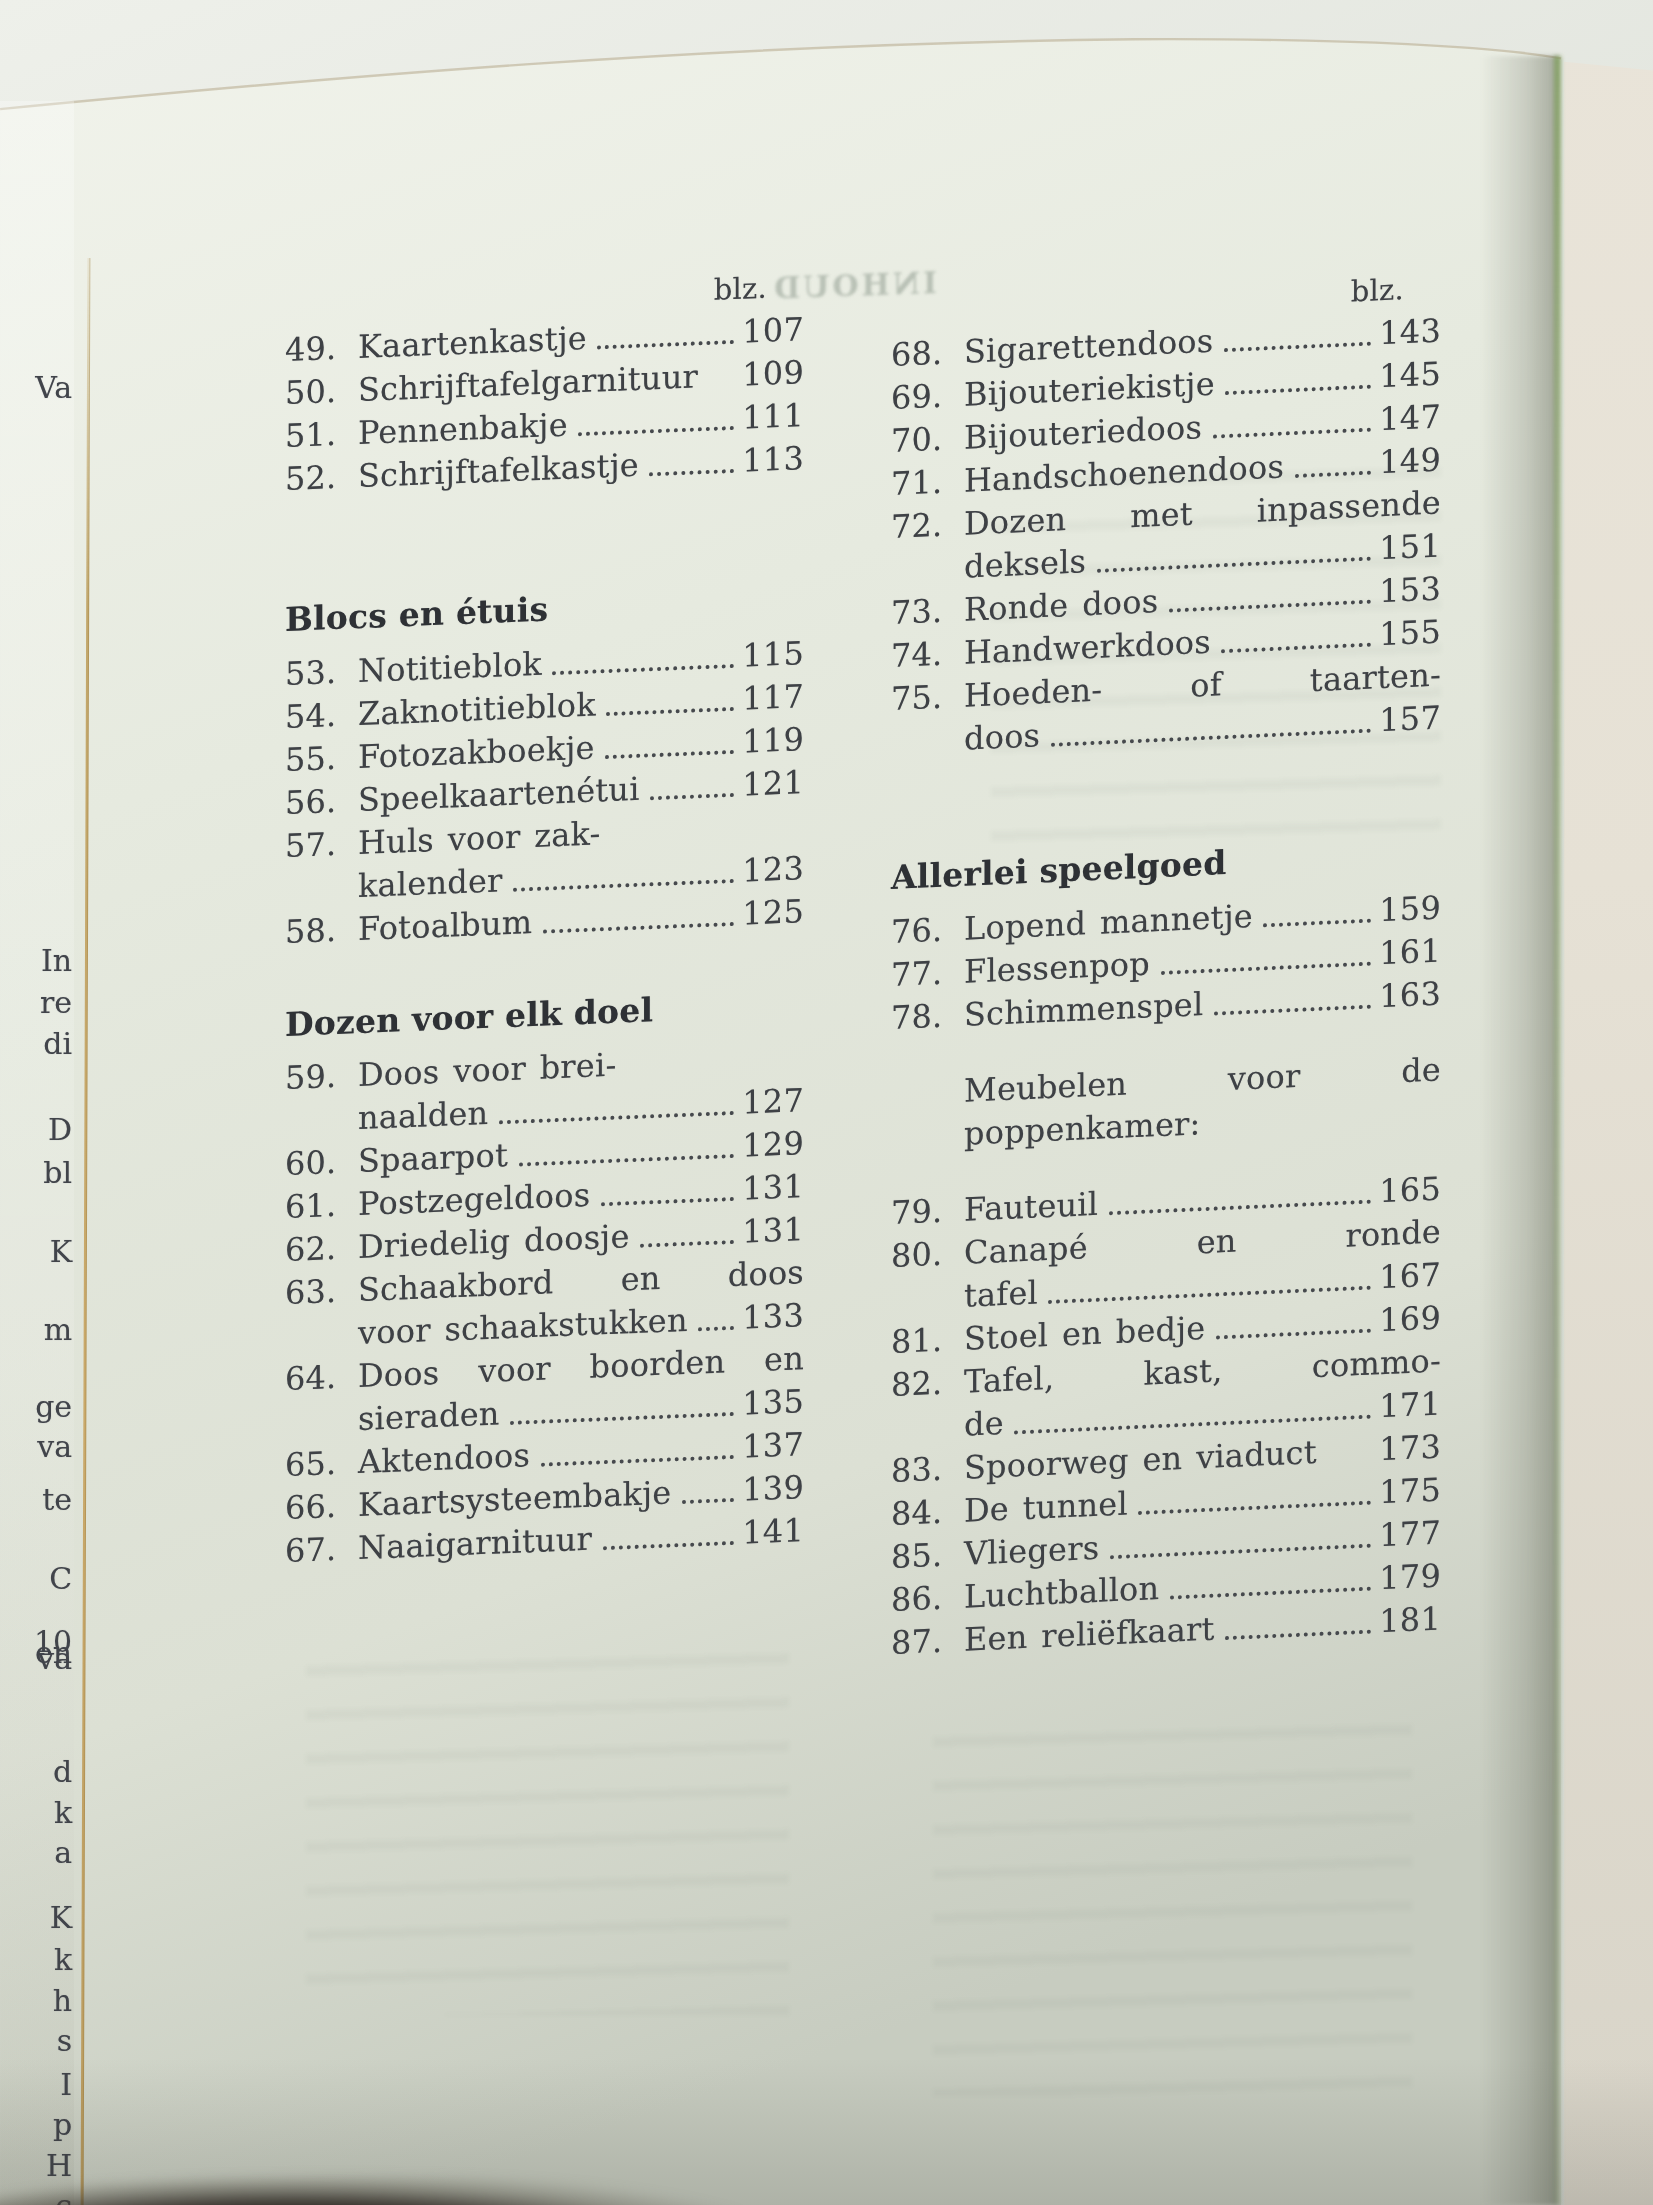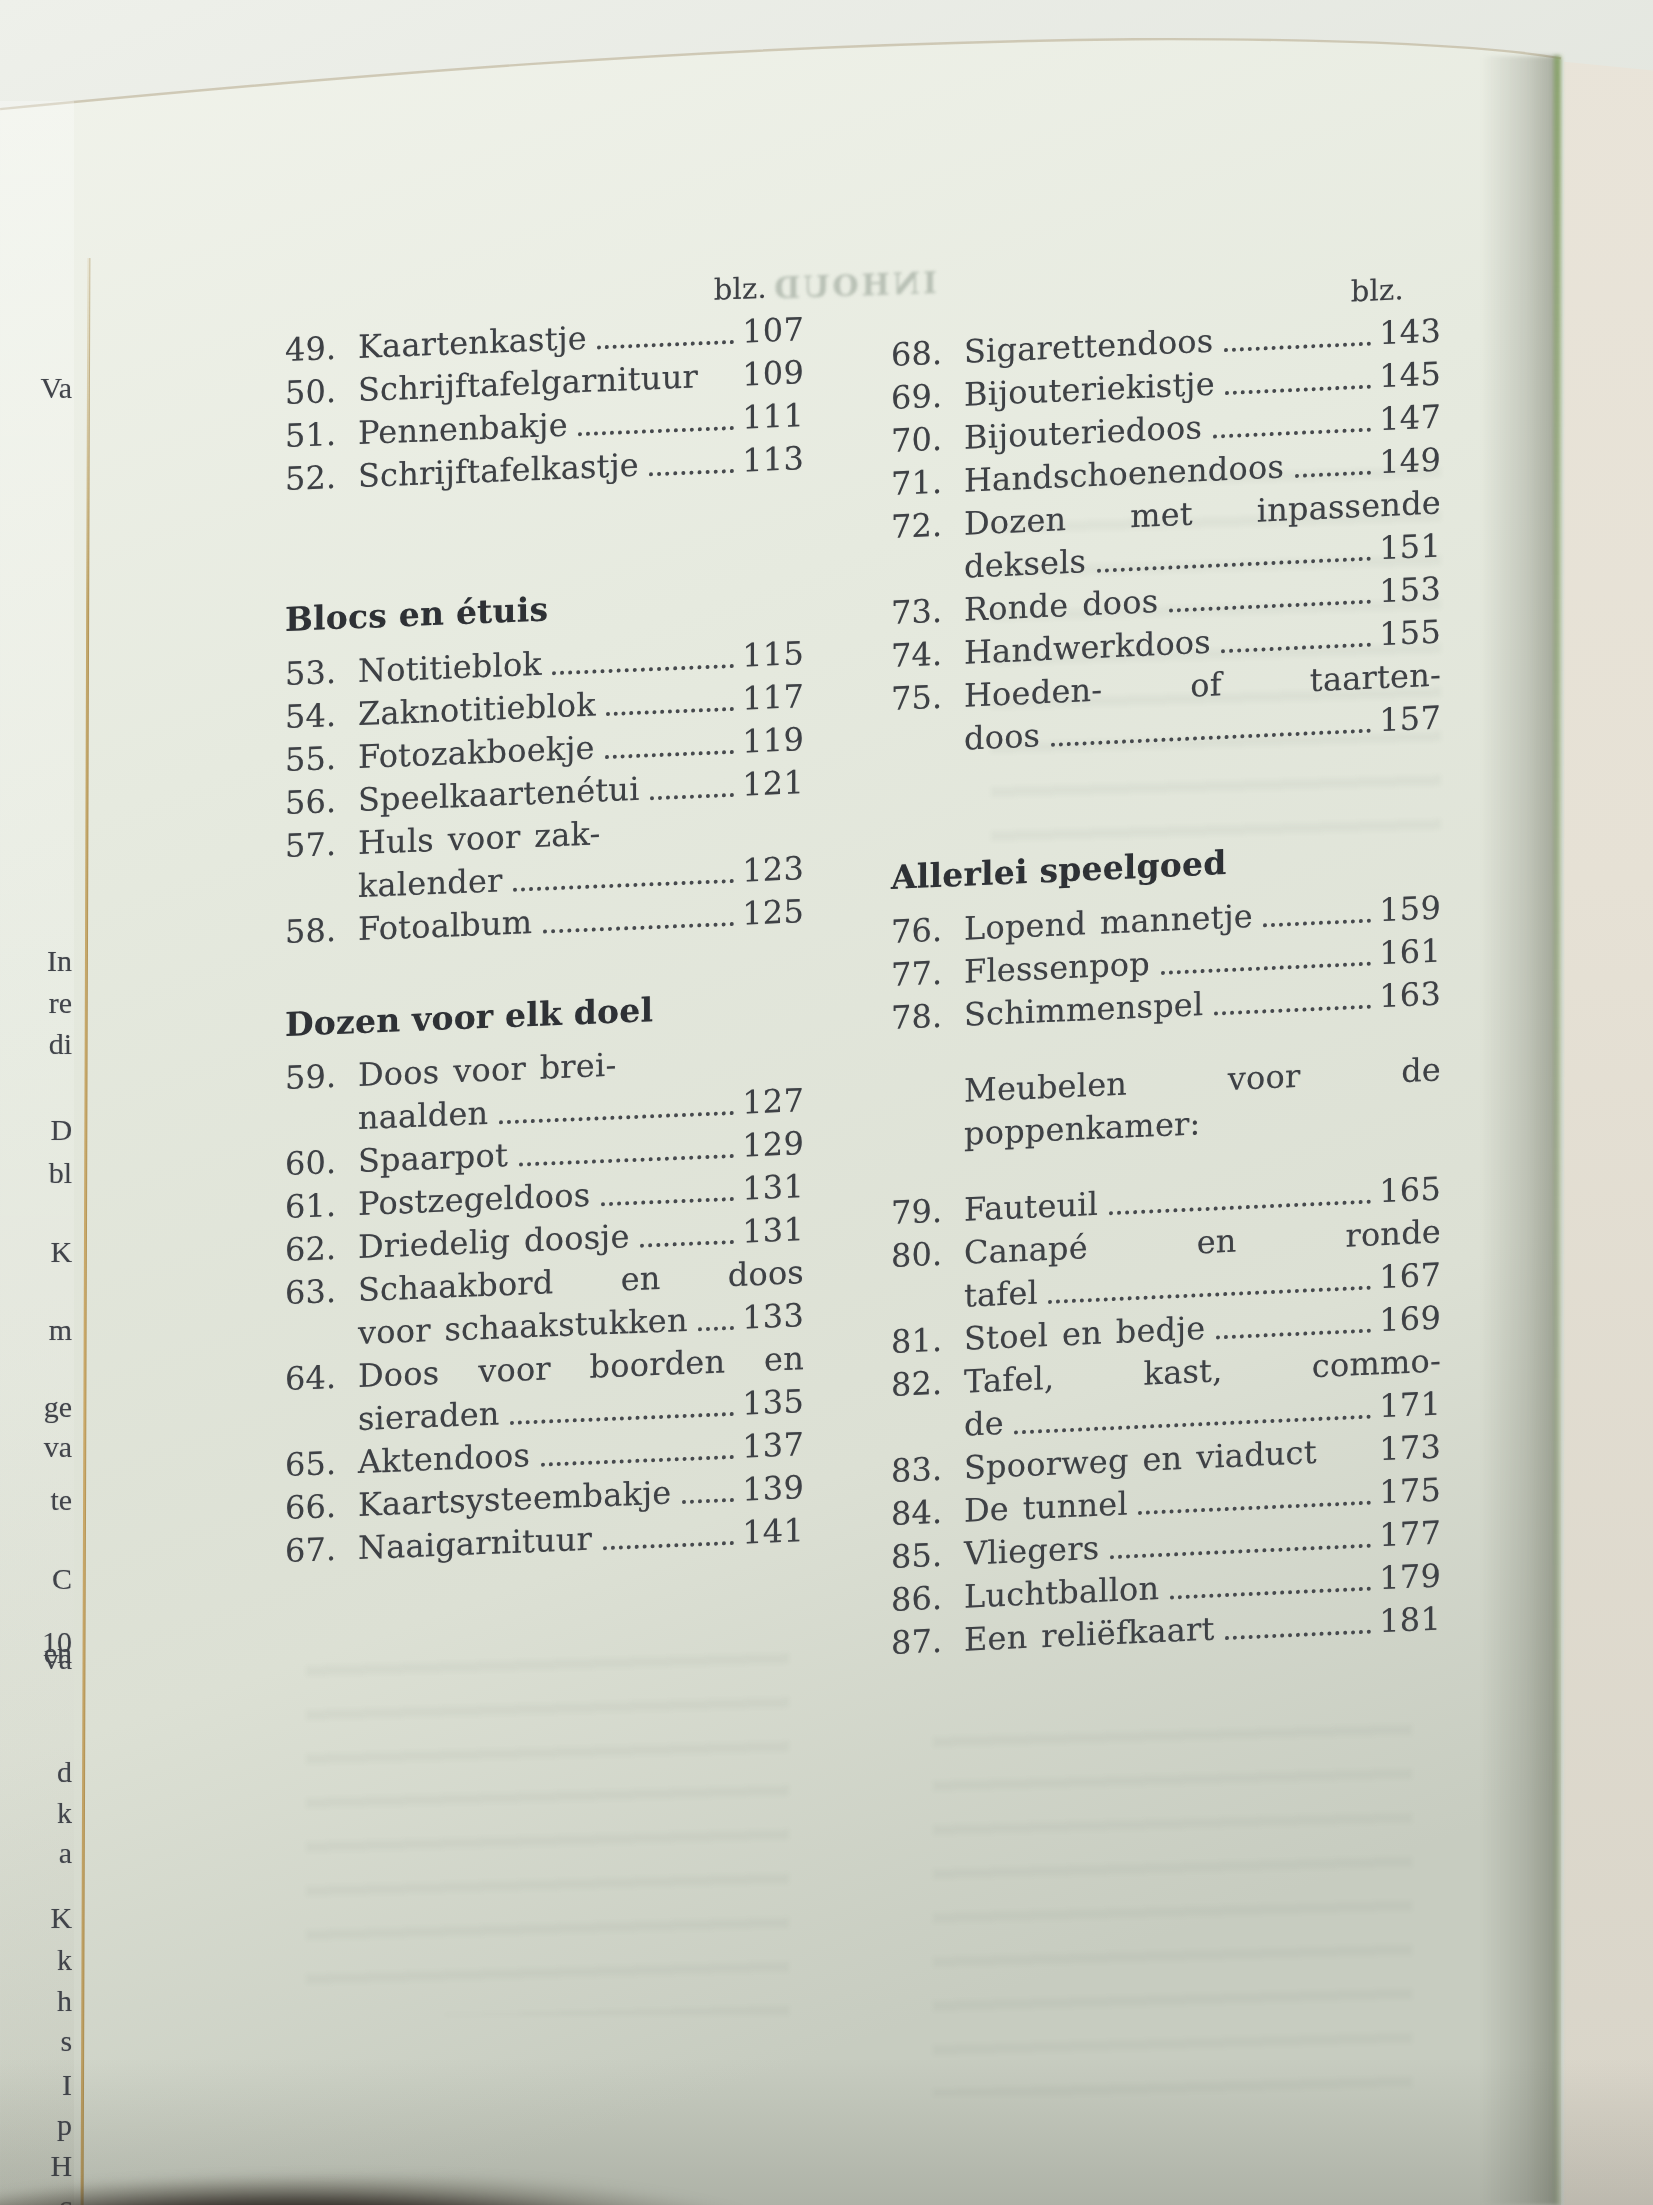--- a/index.html
+++ b/index.html
@@ -11,21 +11,20 @@
   
   #under-page{
     position:absolute;left:1522px;top:0;width:132px;height:2205px;
     background:linear-gradient(180deg,#e9e4d9 0%,#e6e1d5 40%,#d8d4c8 100%);
     clip-path:polygon(32% 2.8%,100% 3.2%,100% 100%,32% 100%);
   }
   #page-shape{position:absolute;left:0;top:0;}
   #left-strip{
     position:absolute;left:0;top:101px;width:74px;height:2105px;overflow:hidden;
     background:linear-gradient(180deg,rgba(255,255,255,.28),rgba(255,255,255,.12) 60%,rgba(120,118,100,.08));
-    font-family:Liberation Serif, serif;
   }
   .frag{
     position:absolute;right:1.9px;font-size:30px;color:#41444a;line-height:38px;
     text-shadow:0 0 1px rgba(70,70,90,.35);
   }
   #gutter-line{
     position:absolute;left:84px;top:258px;width:2.4px;height:1947px;
     background:linear-gradient(180deg,rgba(190,160,95,.15),#c2a76b 18%,#caa96a 60%,#b89a5e 100%);
     border-right:1px solid rgba(150,120,60,.35);
     transform:rotate(.2deg);filter:blur(0.5px);

